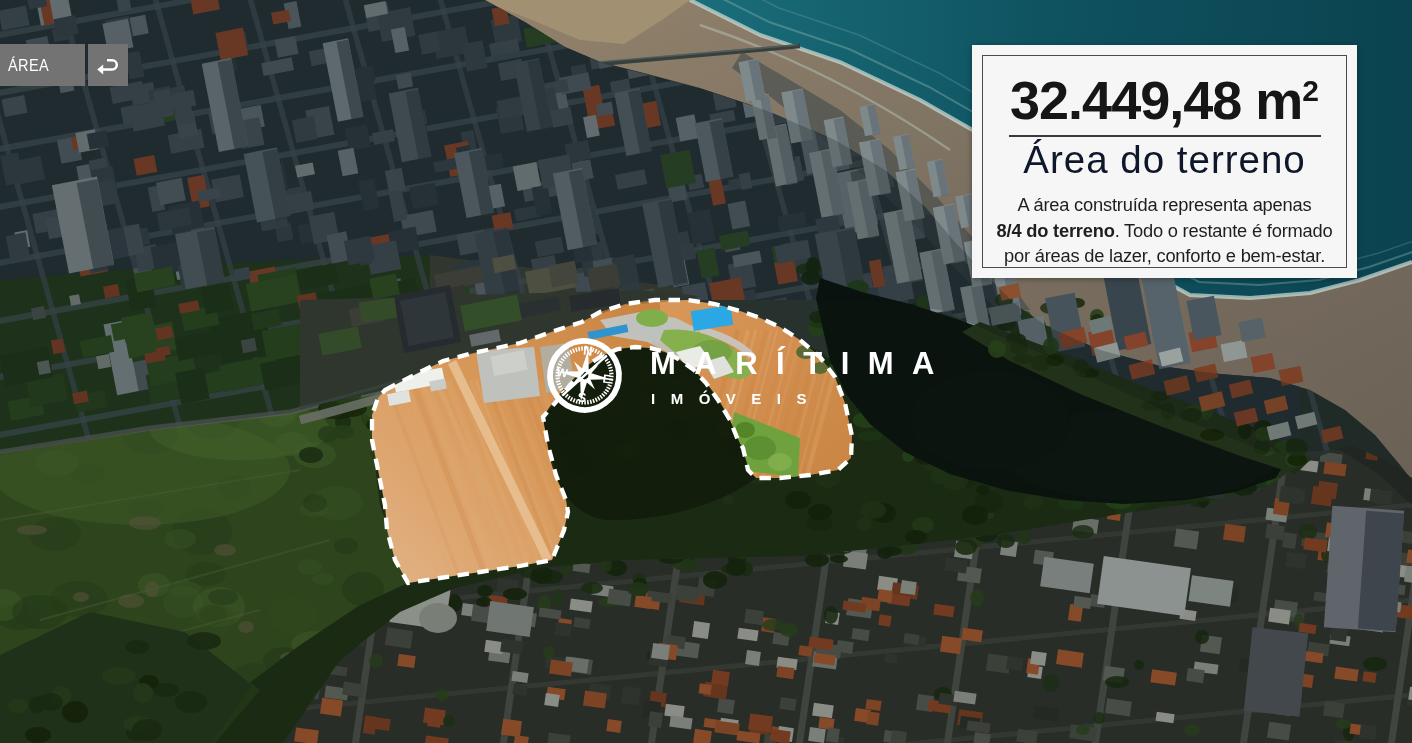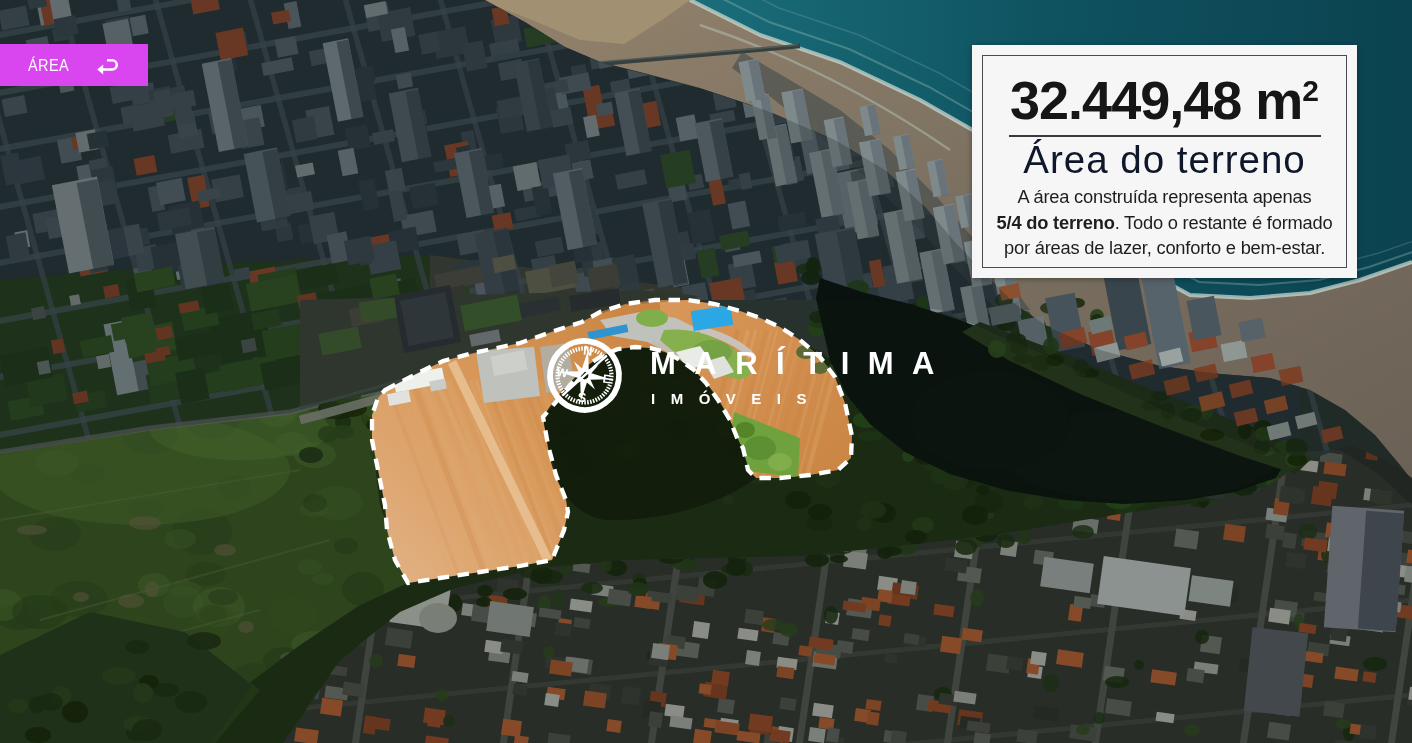--- a/index.html
+++ b/index.html
@@ -1,28 +1,28 @@
 <!DOCTYPE html>
 <html lang="pt"><head><meta charset="utf-8">
 <style>
 html,body{margin:0;padding:0;background:#222;}
 #stage{position:relative;width:1412px;height:743px;overflow:hidden;font-family:"Liberation Sans",sans-serif;background:#27322f;}
 #stage svg{position:absolute;left:0;top:0;display:block;}
-.blackbar{position:absolute;background:#d946ef;padding-left:20px;}
+.blackbar{position:absolute;background:#737373;}
 #areabar{left:0;top:44px;width:85px;height:42px;display:flex;align-items:center;}
 #areabar span{color:#fff;font-size:16.5px;letter-spacing:0.5px;padding-left:9px;font-weight:400;transform:scaleX(0.88);transform-origin:0 50%;display:inline-block;}
 #backbtn{left:88px;top:44px;width:40px;height:42px;}
 #backbtn svg{position:absolute;left:8px;top:13px;}
 #card{position:absolute;left:972px;top:45px;width:385px;height:233px;background:#f6f6f6;box-shadow:0 1px 6px rgba(0,0,0,0.35);}
 #card .inner{position:absolute;left:10px;top:10px;right:10px;bottom:10px;border:1px solid #4a4a4a;text-align:center;}
 #bignum{margin-top:17px;font-size:54px;font-weight:bold;color:#161616;letter-spacing:-1px;line-height:1;}
 #bignum sup{font-size:30px;vertical-align:18px;letter-spacing:0;}
 #sep{width:312px;margin:8px auto 0;border-top:2px solid #3a3a3a;}
 #subtitle{font-size:38.5px;color:#0f172a;margin-top:1px;font-weight:400;letter-spacing:1px;}
-#desc{font-size:18.3px;color:#1e1e1e;line-height:25.6px;margin-top:2px;letter-spacing:-0.2px;}
+#desc{font-size:18.3px;color:#1e1e1e;line-height:25.6px;margin-top:10px;letter-spacing:-0.2px;}
 </style></head><body>
 <div id="stage">
 <svg width="1412" height="743" viewBox="0 0 1412 743">
       <defs>
 <linearGradient id="sea" x1="0" y1="0" x2="1" y2="0">
  <stop offset="0" stop-color="#1a6e7a"></stop>
           <stop offset="0.5" stop-color="#0f5260"></stop>
           <stop offset="1" stop-color="#0b4350"></stop>
 </linearGradient>
 <linearGradient id="sand" x1="0" y1="0" x2="1" y2="1">
@@ -1725,15 +1725,15 @@
 
 <div id="card">
       <div class="inner">
 
 <div id="bignum">32.449,48 m<sup>2</sup></div>
 
 <div id="sep"></div>
 
 <div id="subtitle">Área do terreno</div>
 
-<div id="desc">A área construída representa apenas<br><b>5/4 do terreno</b>. Todo o restante é formado<br>por áreas de lazer, conforto e bem-estar.</div>
+<div id="desc">A área construída representa apenas<br><b>8/4 do terreno</b>. Todo o restante é formado<br>por áreas de lazer, conforto e bem-estar.</div>
 </div>
     </div>
 </div>
 </body></html>

